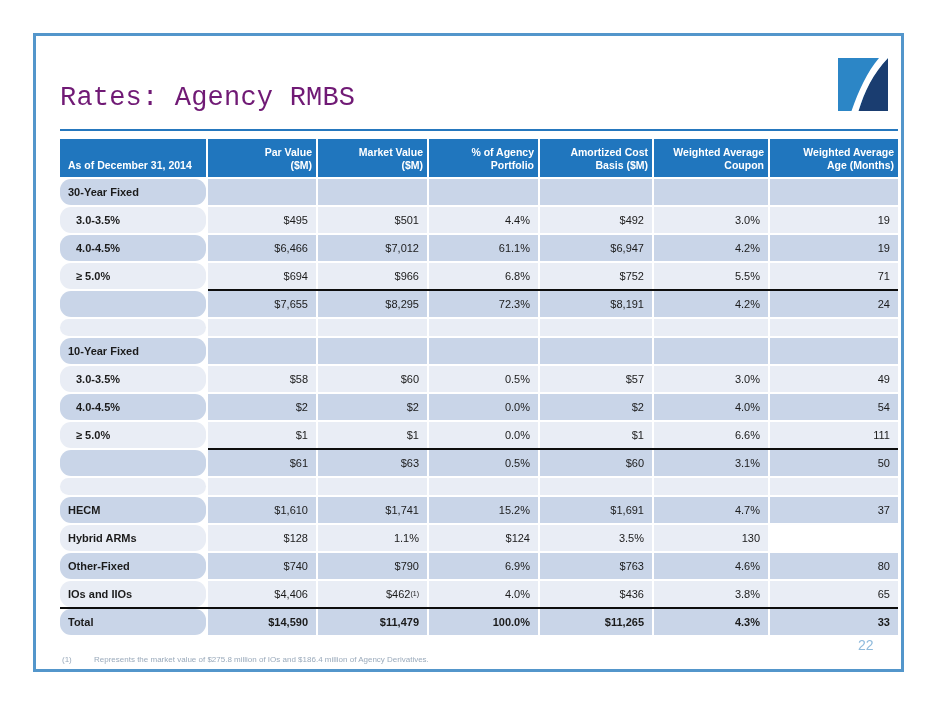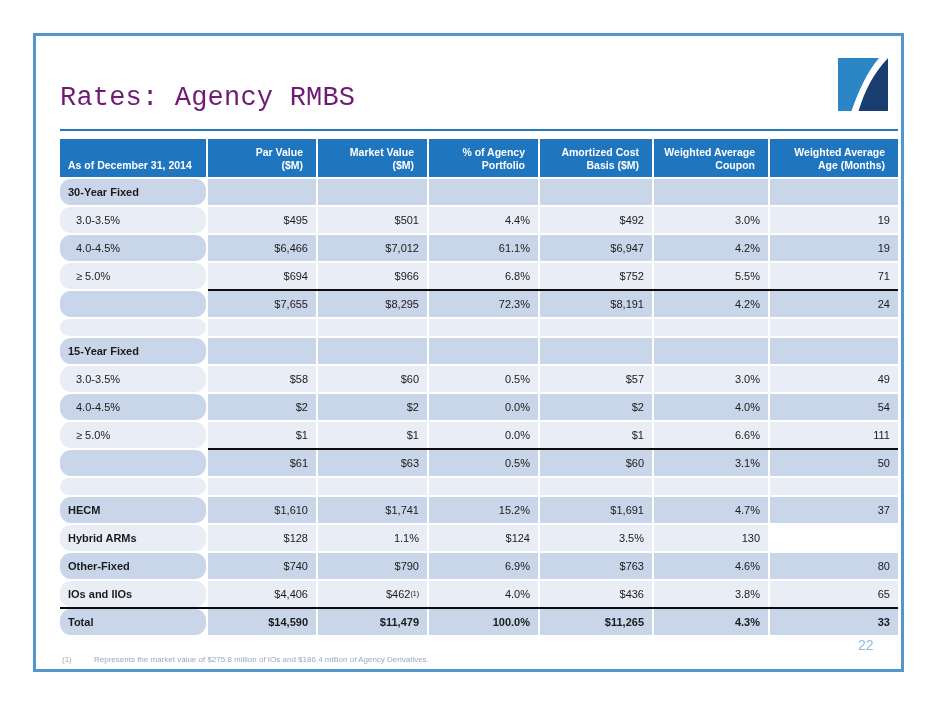--- a/index.html
+++ b/index.html
@@ -49,35 +49,35 @@
   .trow > div { display: flex; align-items: center; }
   .thead > div {
     background: #2076BE;
     color: #ffffff;
     font-weight: bold;
     font-size: 10.5px;
     height: 38px;
     align-items: flex-end;
     justify-content: flex-end;
     text-align: right;
-    padding: 4px 13px 5px 4px;
+    padding: 4px 4px 5px 4px;
     white-space: pre-line;
     line-height: 1.25;
   }
   .thead > div.hfirst {
     justify-content: flex-start;
     text-align: left;
     padding-left: 8px;
   }
   .body-row > div { height: 26px; }
   .spacer-row > div { height: 17px; }
   .band-dark > div { background: #C9D5E8; }
   .band-light > div { background: #E9EDF5; }
   .cell-label { padding-left: 8px; font-weight: bold; border-radius: 11px; }
-  .cell-label.indent { padding-left: 16px; font-weight: normal; }
+  .cell-label.indent { padding-left: 16px; font-weight: bold; }
   .cell-val { justify-content: flex-end; padding-right: 8px; }
   .total-row .cell-val, .total-row .cell-label { font-weight: bold; }
   .sumline {
     height: 2px; background: #0d0d0d;
     margin: -2px 0 0 0;
     position: relative; z-index: 2;
   }
   .sumline.partial { margin-left: 148px; }
   sup { font-size: 7px; line-height: 0; }
   
@@ -172,21 +172,21 @@
     <div class="trow spacer-row band-light">
       <div class="cell-label"></div>
       <div class="cell-val"></div>
       <div class="cell-val"></div>
       <div class="cell-val"></div>
       <div class="cell-val"></div>
       <div class="cell-val"></div>
       <div class="cell-val"></div>
     </div>
     <div class="trow body-row band-dark">
-      <div class="cell-label">15-Year Fixed</div>
+      <div class="cell-label">10-Year Fixed</div>
       <div class="cell-val"></div>
       <div class="cell-val"></div>
       <div class="cell-val"></div>
       <div class="cell-val"></div>
       <div class="cell-val"></div>
       <div class="cell-val"></div>
     </div>
     <div class="trow body-row band-light">
       <div class="cell-label indent">3.0-3.5%</div>
       <div class="cell-val">$58</div>

